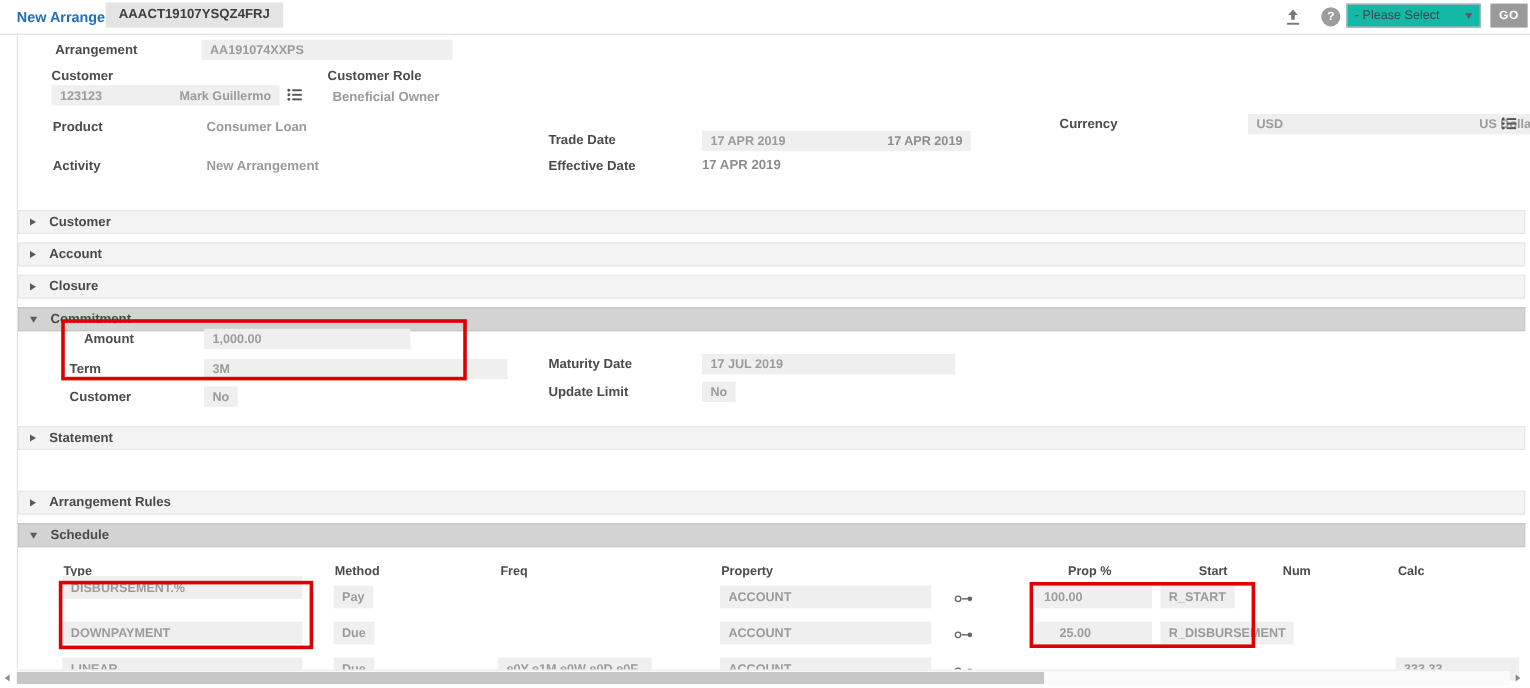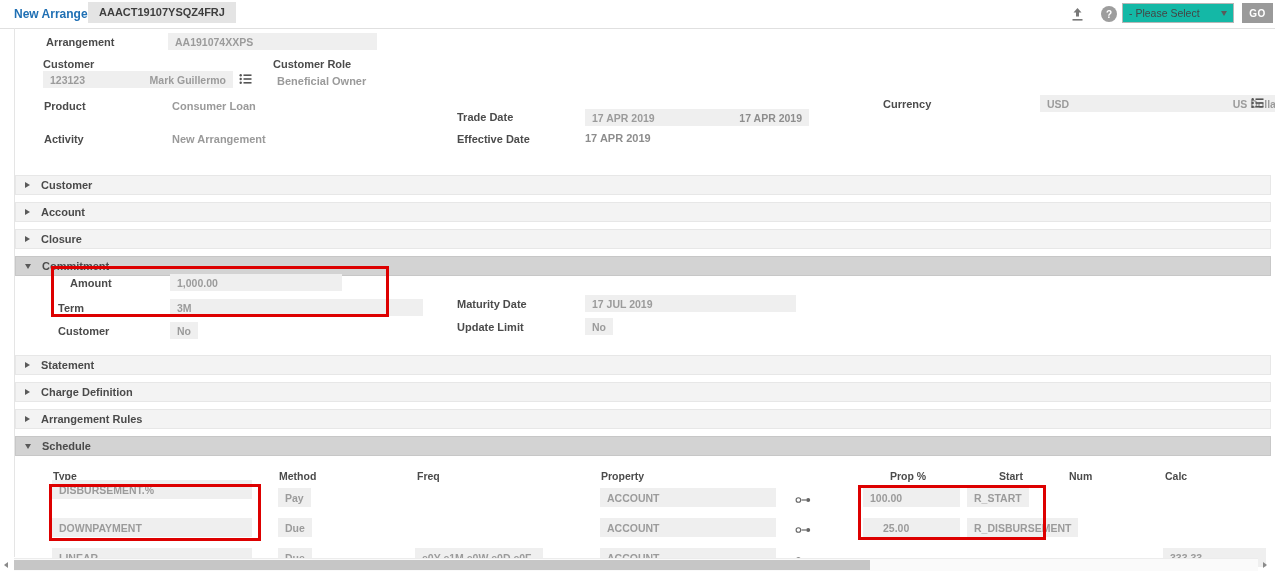--- a/index.html
+++ b/index.html
@@ -181,24 +181,20 @@
   <div class="lbl" style="left:457px;top:321px;">Update Limit</div>
   <div class="inp fit" style="left:585px;top:318px;">
     <span>No</span>
   </div>
   <div class="redbox" style="left:51px;top:266px;width:338px;height:51px;"></div>
 
   <div class="secbar" style="top:355px;">
     <span class="tri-r"></span>
     <span class="seclbl">Statement</span>
   </div>
-  <div class="secbar" style="top:382px;">
-    <span class="tri-r"></span>
-    <span class="seclbl">Charge Definition</span>
-  </div>
   <div class="secbar" style="top:409px;">
     <span class="tri-r"></span>
     <span class="seclbl">Arrangement Rules</span>
   </div>
   <div class="secbar expanded" style="top:436px;">
     <span class="tri-d"></span>
     <span class="seclbl">Schedule</span>
   </div>
 
   <div class="th" style="left:53px;top:470px;">Type</div>

